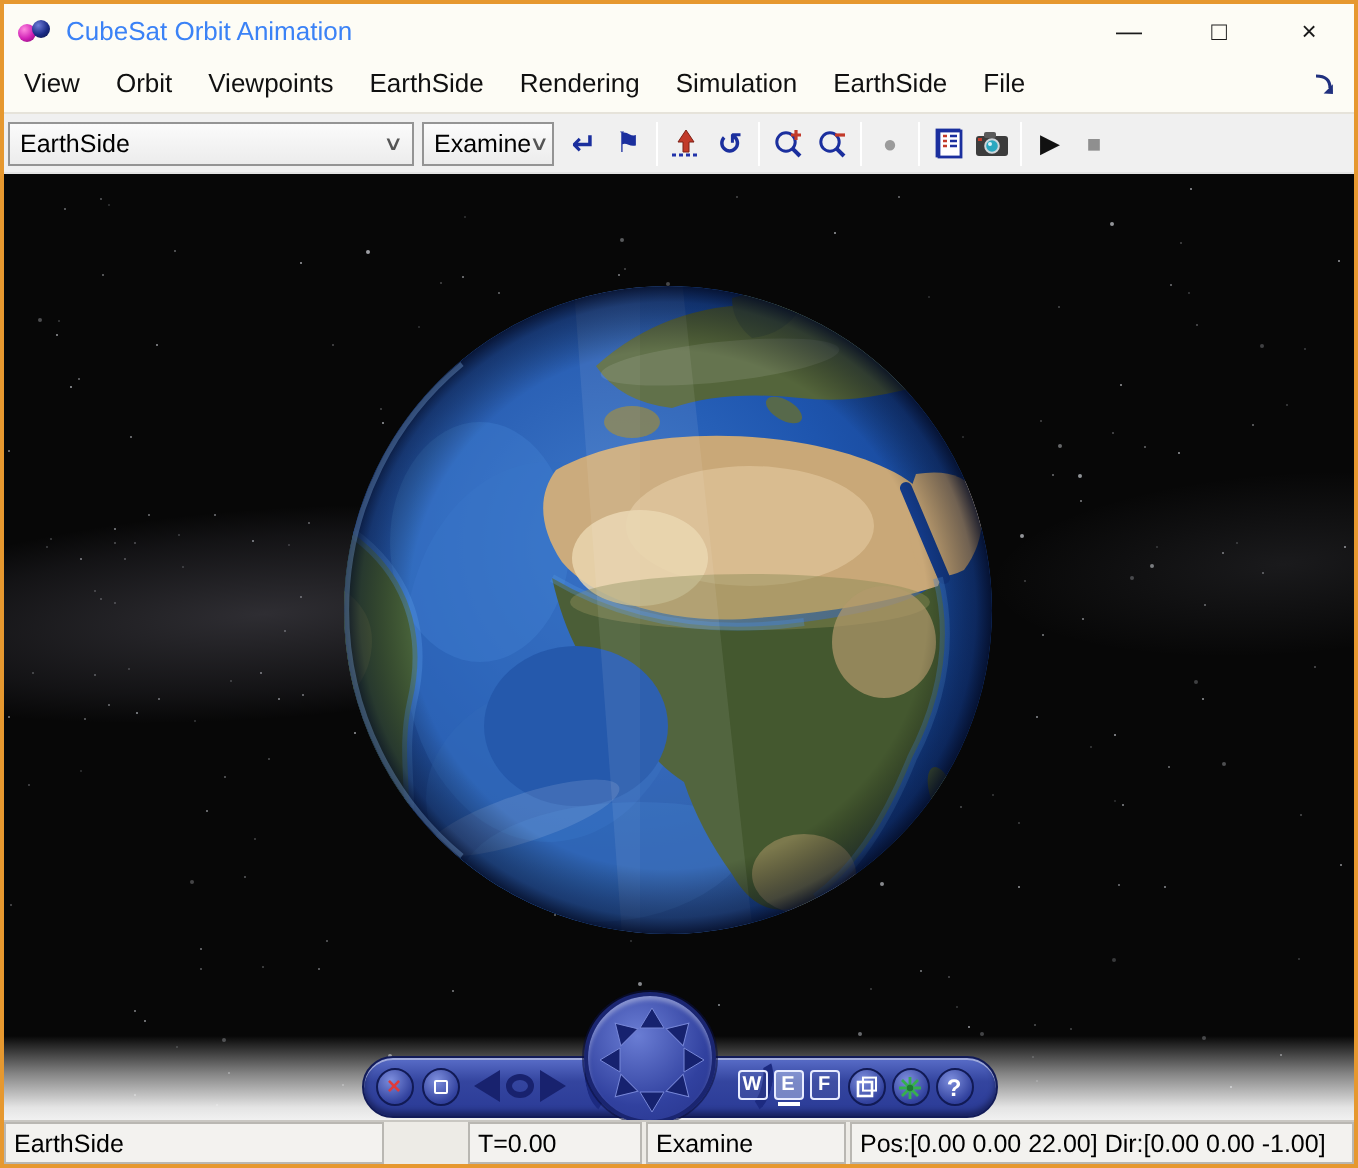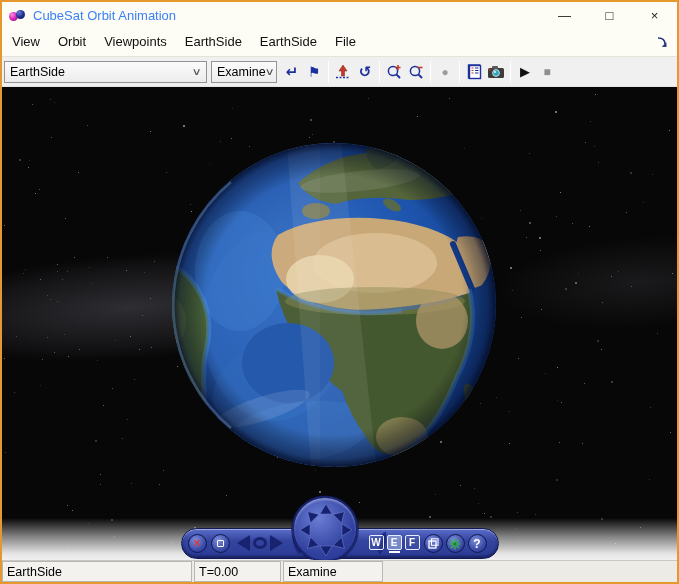--- a/index.html
+++ b/index.html
@@ -149,21 +149,21 @@
   }
   .sb-cell {
     background:#F3F2EF;
     border:1px solid #B9B7B2;
     border-top-color:#AFाादADA8;
     font-size:12.5px; color:#000;
     display:flex; align-items:center;
     padding:0 4px; white-space:nowrap; overflow:hidden;
   }
   .sb-cell.c1 { width:190px; flex:0 0 190px; }
-  .sb-cell.c2 { width:87px;  flex:0 0 87px; }
+  .sb-cell.c2 { width:87px;  flex:0 0 87px;margin-left:40px; }
   .sb-cell.c3 { width:100px; flex:0 0 100px; }
   .sb-cell.c4 { flex:1 1 auto; }
 </style>
 </head>
 <body>
 
 <div class="window">
 
   <div class="titlebar">
     <div class="app-icon">
@@ -176,20 +176,22 @@
       <div class="win-btn">□</div>
       <div class="win-btn close">×</div>
     </div>
   </div>
 
   <div class="menubar">
     <div class="menu-item">View</div>
     <div class="menu-item">Orbit</div>
     <div class="menu-item">Viewpoints</div>
     <div class="menu-item">EarthSide</div>
+    <div class="menu-item">Rendering</div>
+    <div class="menu-item">Simulation</div>
     <div class="menu-item">EarthSide</div>
     <div class="menu-item">File</div>
     <svg class="dock-arrow" viewBox="0 0 12 12">
       <path d="M2,2 C7,2 9,4 9,8" fill="none" stroke="#20307e" stroke-width="1.6"></path>
       <path d="M5.5,8 L12,8 L8.6,11.5 Z" fill="#20307e" transform="rotate(-45 9 9)"></path>
     </svg>
   </div>
 
   <div class="toolbar">
     <div class="combo viewpoint">
@@ -653,15 +655,16 @@
         </div>
         <div class="np-circlebtn np-help">?</div>
       </div>
     </div>
   </div>
 
   <div class="statusbar">
     <div class="sb-cell c1">EarthSide</div>
     <div class="sb-cell c2">T=0.00</div>
     <div class="sb-cell c3">Examine</div>
+    <div class="sb-cell c4">Pos:[0.00 0.00 22.00] Dir:[0.00 0.00 -1.00]</div>
   </div>
 
 </div>
 
 </body></html>

